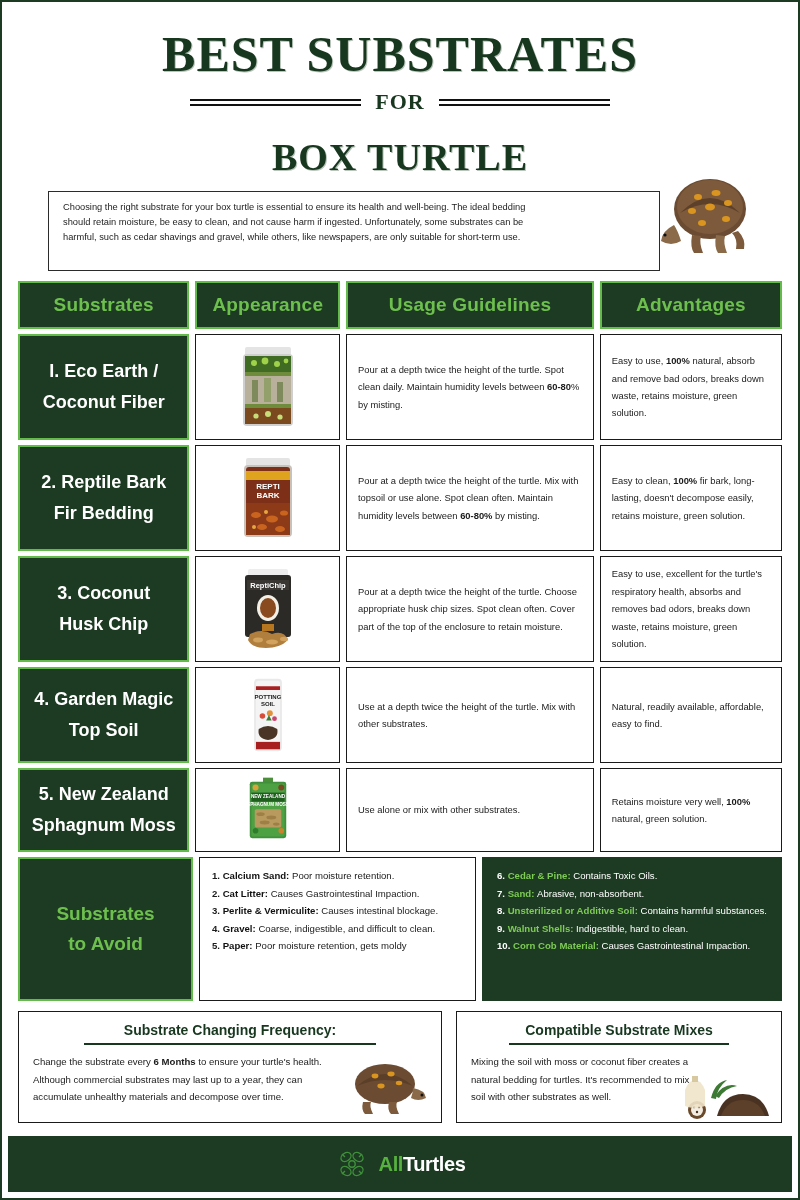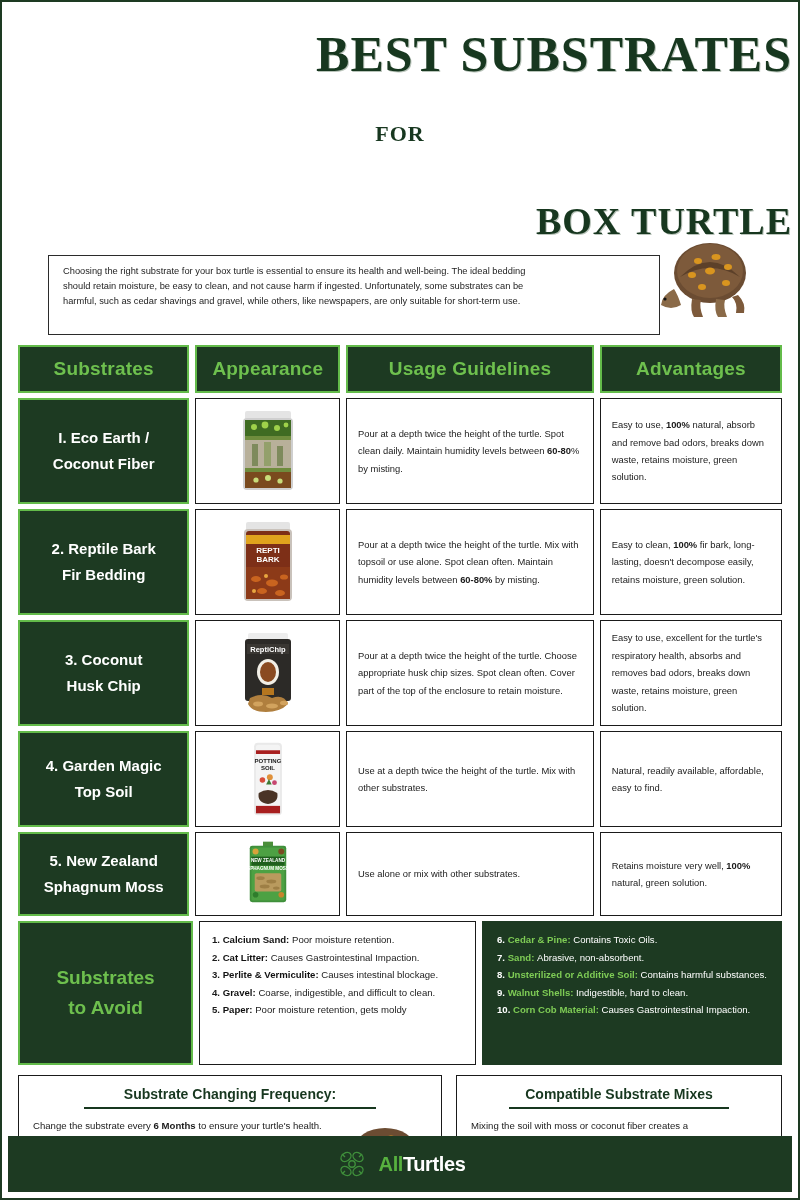--- a/index.html
+++ b/index.html
@@ -17,33 +17,33 @@
     border:2px solid #1d3a22;
     margin:0;
   }
   .inner{
     position:absolute;
     left:6px;top:6px;right:6px;bottom:6px;
     background:#ffffff;
   }
 
   
-  .title-wrap{padding-top:20px;text-align:right;}
+  .title-wrap{padding-top:20px;text-align:center;}
   .title-main{
     font-family:"Liberation Serif", serif;
     font-weight:bold;
     font-size:50px;
     letter-spacing:1px;
     color:#17371f;
     text-shadow:1px 1px 0 #b9c4ba;
     line-height:1.06;
   }
   .for-row{
     display:flex;align-items:center;justify-content:center;
-    gap:32px;margin:8px auto 6px;width:420px;flex-direction:column;
+    gap:14px;margin:8px auto 6px;width:420px;
   }
   .for-rule{flex:1;height:9px;position:relative;}
   .for-rule:before,.for-rule:after{
     content:"";position:absolute;left:0;right:0;height:2px;background:#111;
   }
   .for-rule:before{top:1px;}
   .for-rule:after{bottom:1px;}
   .for-txt{
     font-family:"Liberation Serif", serif;font-weight:bold;
     font-size:22px;color:#17371f;letter-spacing:1px;
@@ -85,21 +85,21 @@
   .c3{width:253px;}
   .c4{width:186px;}
 
   .drow{display:flex;gap:6px;margin-bottom:5px;align-items:stretch;}
   .name-cell{
     width:175px;background:#1d3a22;border:2px solid #63bb4a;
     display:flex;align-items:center;justify-content:center;
     box-sizing:border-box;text-align:center;padding:4px 6px;
   }
   .name-cell span{
-    color:#ffffff;font-weight:bold;font-size:15px;line-height:1.75;
+    color:#ffffff;font-weight:bold;font-size:18px;line-height:1.75;
   }
   .img-cell{
     width:148px;border:1.5px solid #1a1a1a;background:#fff;
     display:flex;align-items:center;justify-content:center;box-sizing:border-box;
   }
   .txt-cell{
     border:1.5px solid #1a1a1a;background:#fff;box-sizing:border-box;
     display:flex;align-items:center;padding:6px 11px;
   }
   .txt-cell p{margin:0;font-size:9.4px;line-height:1.86;color:#1b1b1b;}

